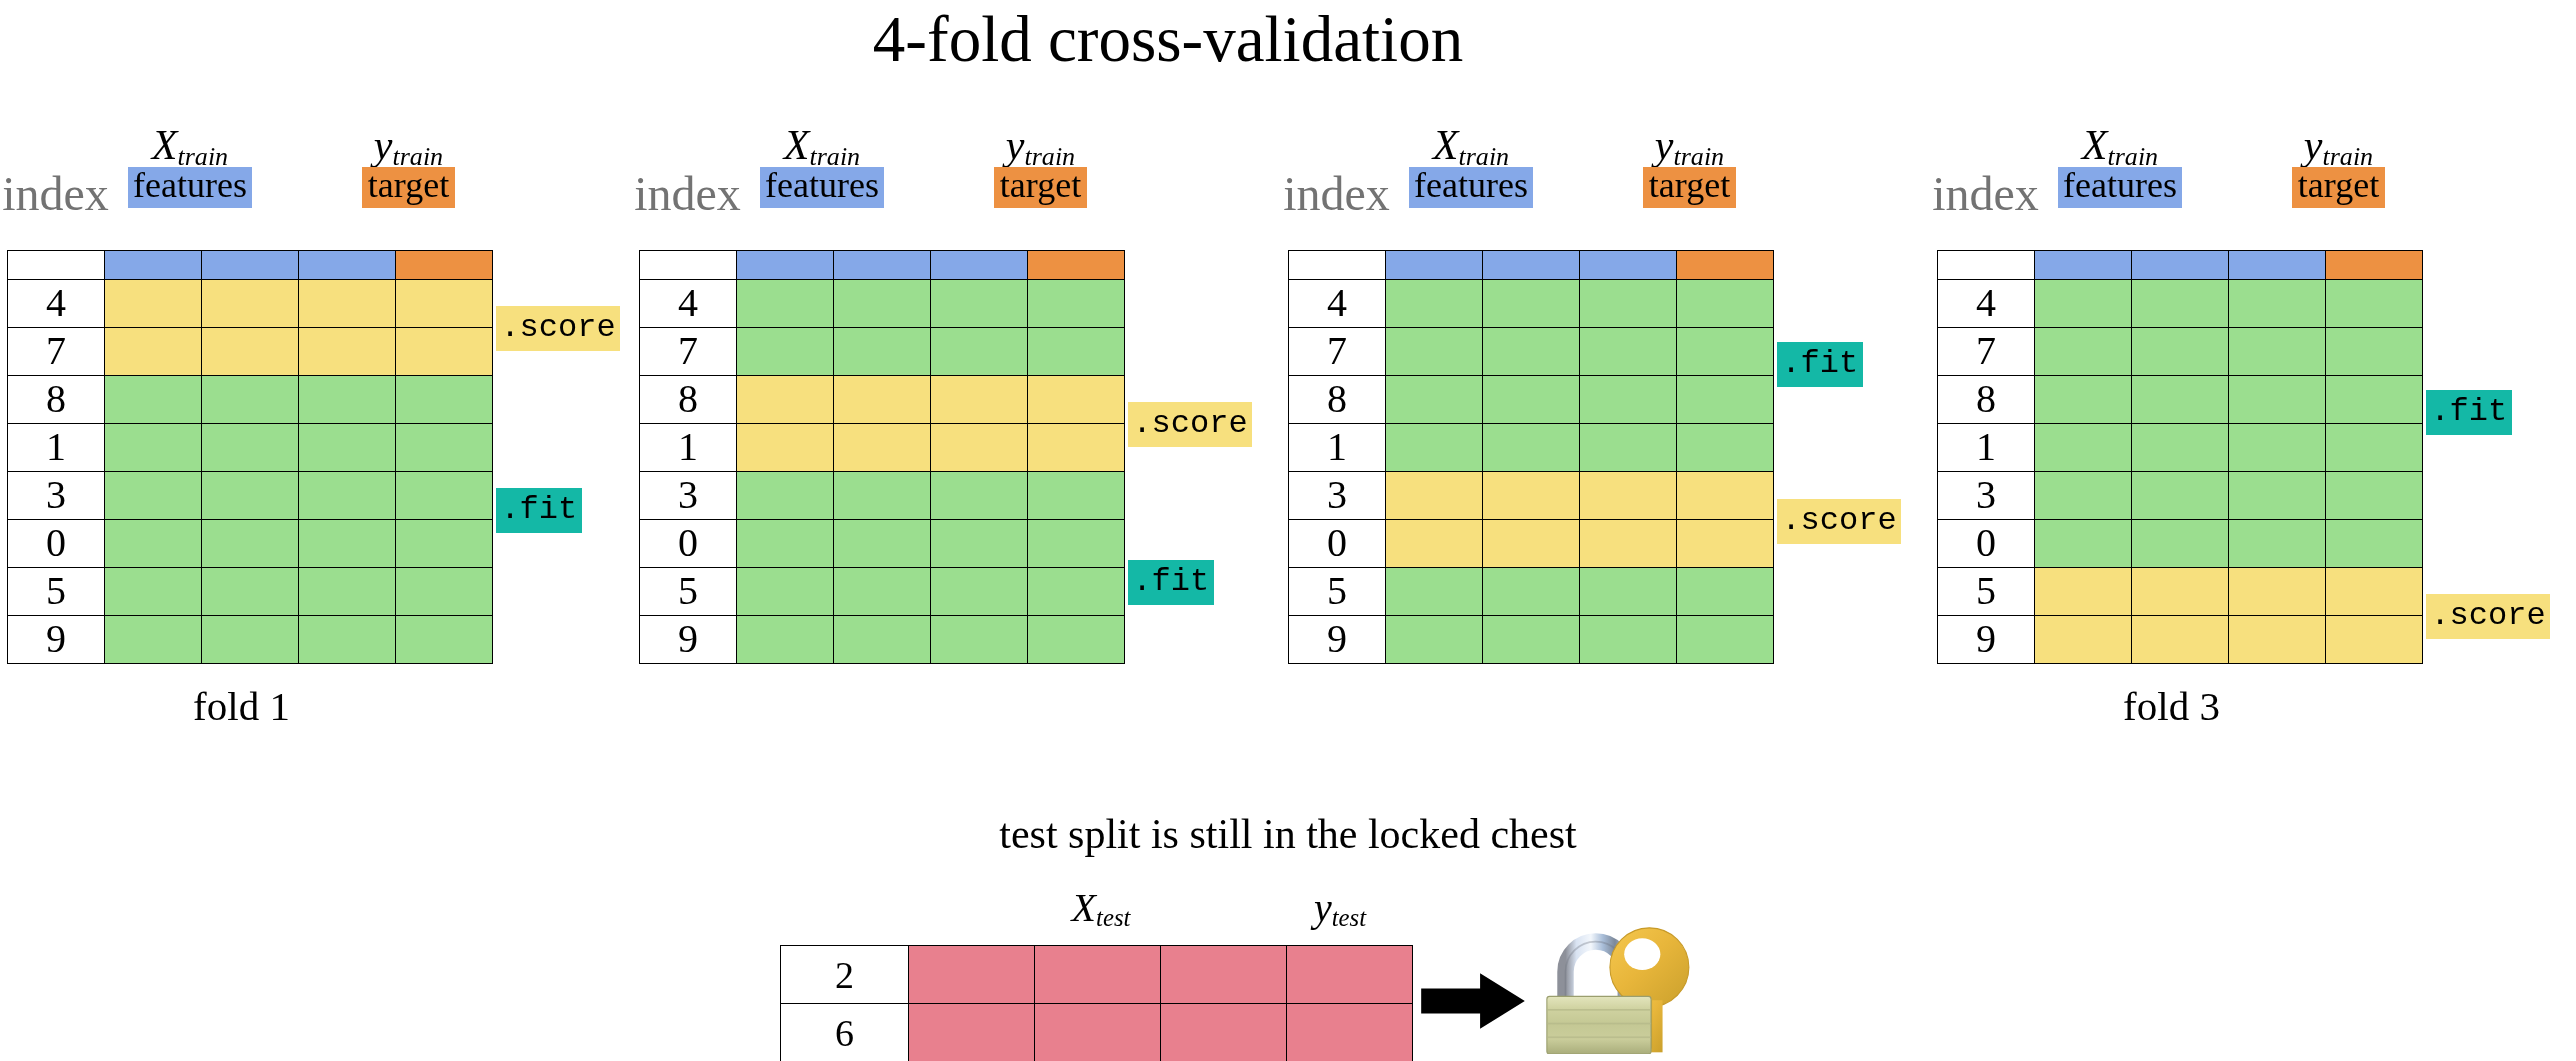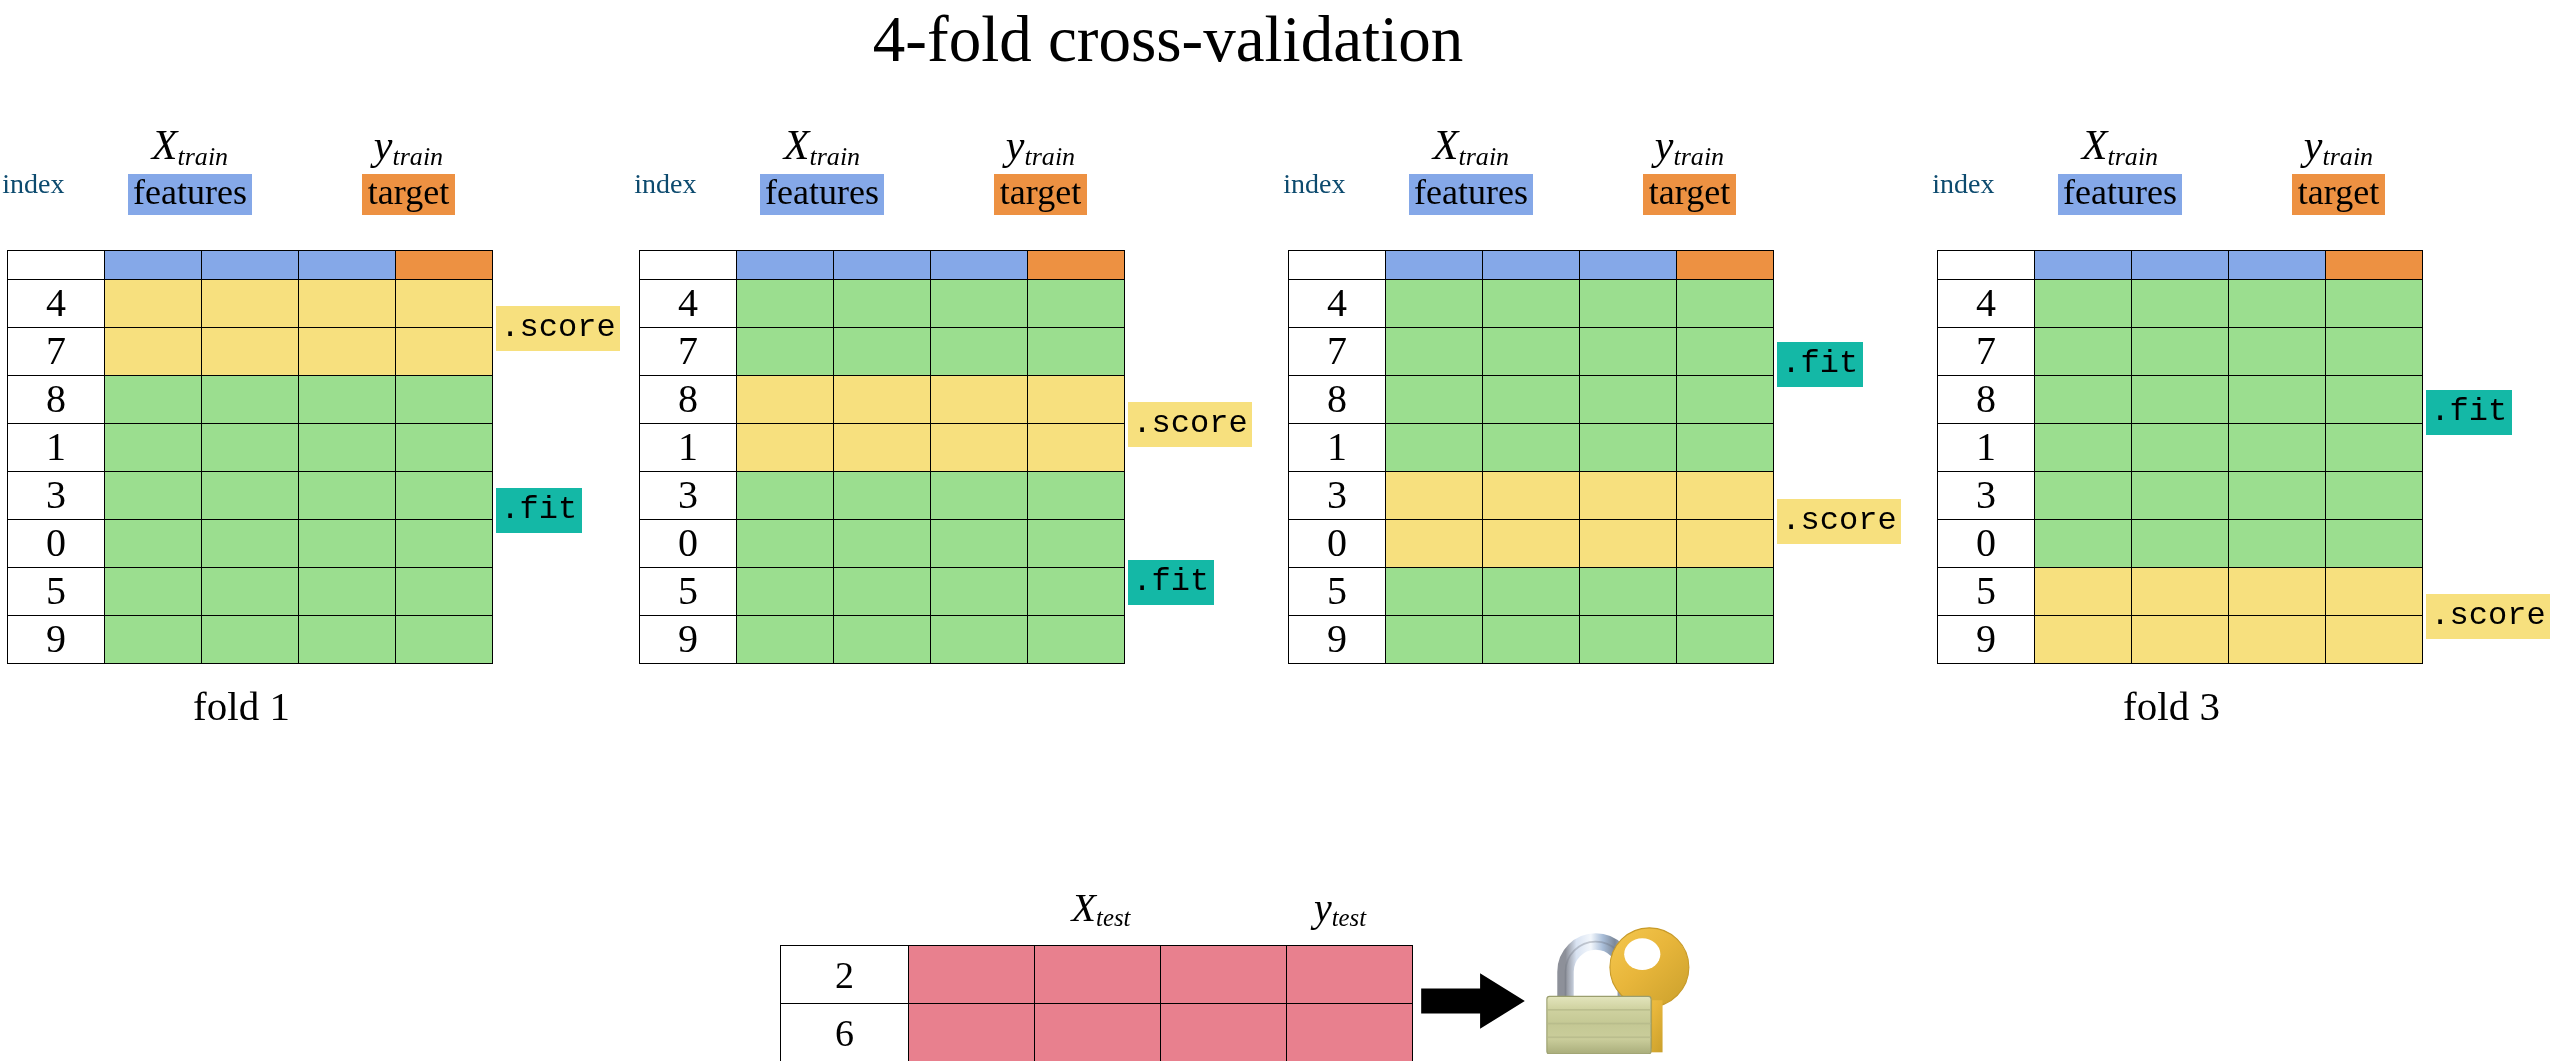--- a/index.html
+++ b/index.html
@@ -46,23 +46,23 @@
   .col-head {
     position: absolute;
     top: 127px;
     height: 99px;
     width: 100%;
   }
   .head-index {
     position: absolute;
     left: 2.2px;
     top: 43px;
-    font-size: 28px;
+    font-size: 48px;
     line-height: 1;
-    color: #0c4a6e;
+    color: #737373;
     white-space: nowrap;
   }
   .head-group {
     position: absolute;
     text-align: center;
   }
   .head-math {
     font-size: 42px;
     line-height: 0.9;
     color: #000;
@@ -74,21 +74,21 @@
   }
   .head-math sub {
     font-style: italic;
     font-size: 0.62em;
     vertical-align: baseline;
     position: relative;
     top: 0.22em;
   }
   .head-chip {
     display: inline-block;
-    margin-top: 9px;
+    margin-top: 2px;
     padding: 0.5px 5.5px 3.8px 5.5px;
     font-size: 36px;
     line-height: 1.02;
     color: #000;
     white-space: nowrap;
   }
   .chip-blue { background: #85a8e8; }
   .chip-orange { background: #ed9142; }
 
   
@@ -549,20 +549,21 @@
           </tr>
     </tbody>
       </table>
 
     <div class="code-label lbl-fit" style="left:496px; top:390px;">.fit</div>
     <div class="code-label lbl-score" style="left:496px; top:594px;">.score</div>
 
     <div class="fold-caption" style="left:-5.5px;">fold 3</div>
   </div>
 
+  <div class="bottom-note">test split is still in the locked chest</div>
 
   <div class="test-head" style="left:1035px; width:132px;">
     <i>X</i><sub>test</sub>
   </div>
   <div class="test-head" style="left:1274px; width:132px;">
     <i>y</i><sub>test</sub>
   </div>
 
   <table class="tbl tbl-test">
     <tbody>

